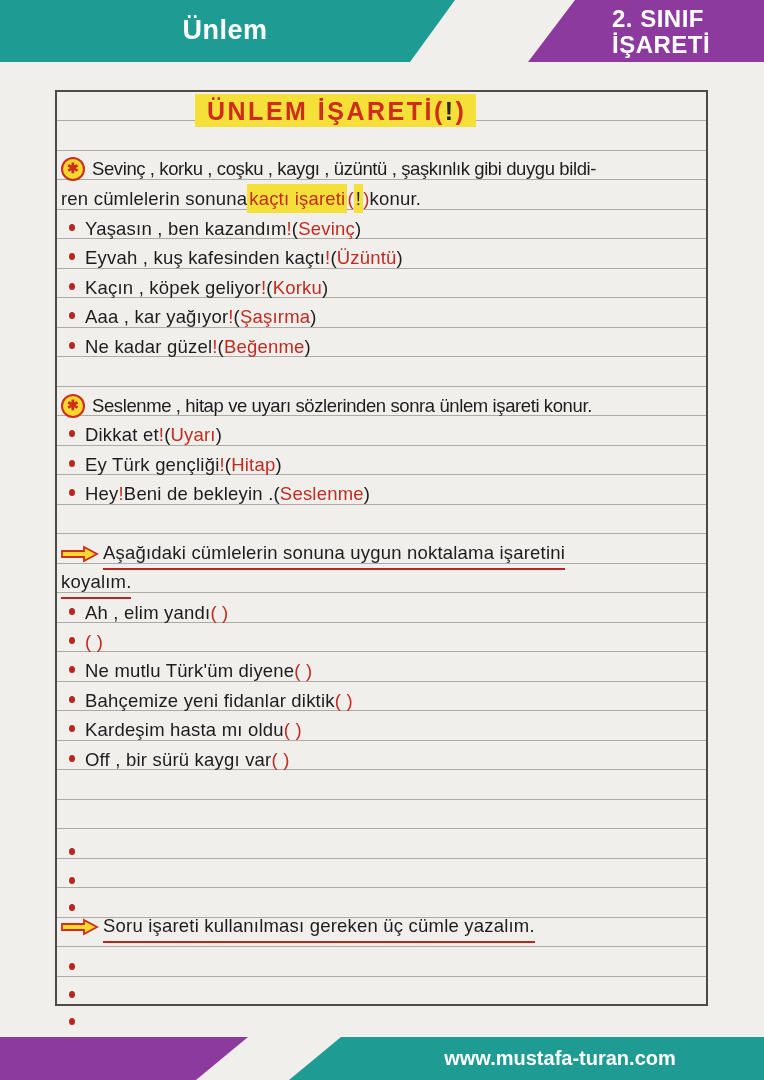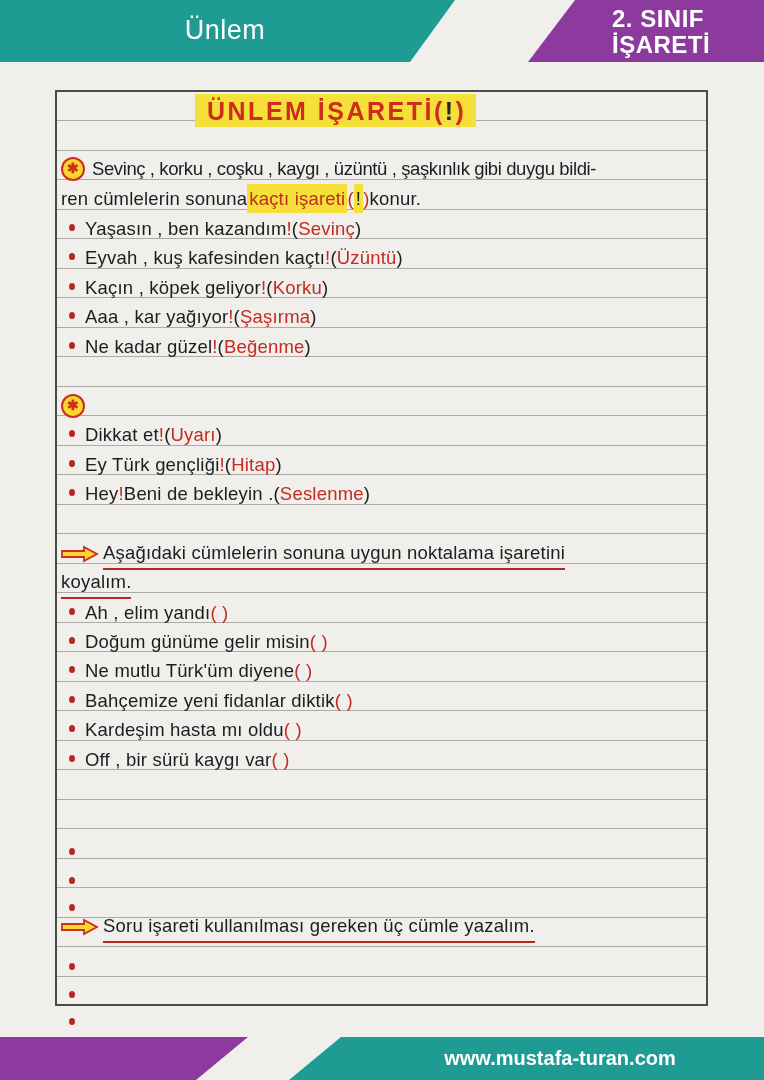--- a/index.html
+++ b/index.html
@@ -13,21 +13,21 @@
   .band-bottom { top:1037px; height:43px; }
   .band .teal-top { position:absolute; inset:0; background:#1E9C94;
       clip-path:polygon(0 0, 455px 0, 410px 100%, 0 100%); }
   .band .purple-top { position:absolute; inset:0; background:#8C3A9D;
       clip-path:polygon(575px 0, 100% 0, 100% 100%, 528px 100%); }
   .band .purple-bottom { position:absolute; inset:0; background:#8C3A9D;
       clip-path:polygon(0 0, 248px 0, 196px 100%, 0 100%); }
   .band .teal-bottom { position:absolute; inset:0; background:#1E9C94;
       clip-path:polygon(341px 0, 100% 0, 100% 100%, 289px 100%); }
   .hdr-title { position:absolute; top:15px; left:120px; width:210px; text-align:center;
-      color:#fff; font-size:27px; font-weight:normal; letter-spacing:.5px; }
+      color:#fff; font-size:27px; font-weight:bold; letter-spacing:.5px; }
   .hdr-badge { position:absolute; top:6px; left:612px; color:#fff; font-size:24px;
       font-weight:bold; line-height:26px; letter-spacing:.5px; }
   .ftr-left { position:absolute; top:1084px; left:84px; display:flex; align-items:center;
       gap:7px; color:#fff; font-size:20px; font-weight:bold; }
   .ftr-right { position:absolute; top:1047px; left:400px; width:320px; text-align:center;
       color:#fff; font-size:20px; font-weight:bold; }
 
   
   .notebook { position:absolute; left:55px; top:90px; width:653px; height:916px;
       border:2px solid #4d4b48;
@@ -125,20 +125,21 @@
       <span class="dot"></span>
       <span class="ink">Ne kadar güzel </span>
         <span class="red">!</span>
         <span class="ink">    ( </span>
         <span class="red">Beğenme</span>
         <span class="ink"> )</span>
     </div>
 
     <div class="row" style="top:299px">
       <span class="star">✱</span>
+      <span class="ink tight">Seslenme , hitap ve uyarı sözlerinden sonra ünlem işareti konur.</span>
     </div>
     <div class="row" style="top:328px">
       <span class="dot"></span>
       <span class="ink">Dikkat et </span>
         <span class="red">!</span>
         <span class="ink"> </span>
         <span class="ink">( </span>
         <span class="red">Uyarı</span>
         <span class="ink"> )</span>
     </div>
@@ -170,21 +171,20 @@
     <div class="row" style="top:476px">
       <span class="ink u-red">koyalım.</span>
     </div>
     <div class="row" style="top:506px">
       <span class="dot"></span>
       <span class="ink">Ah , elim yandı </span>
         <span class="red">(  )</span>
     </div>
     <div class="row" style="top:535px">
       <span class="dot"></span>
-      <span class="ink">Doğum günüme gelir misin </span>
         <span class="red">(  )</span>
     </div>
     <div class="row" style="top:564px">
       <span class="dot"></span>
       <span class="ink">Ne mutlu Türk'üm diyene </span>
         <span class="red">(  )</span>
     </div>
     <div class="row" style="top:594px">
       <span class="dot"></span>
       <span class="ink">Bahçemize yeni fidanlar diktik </span>

